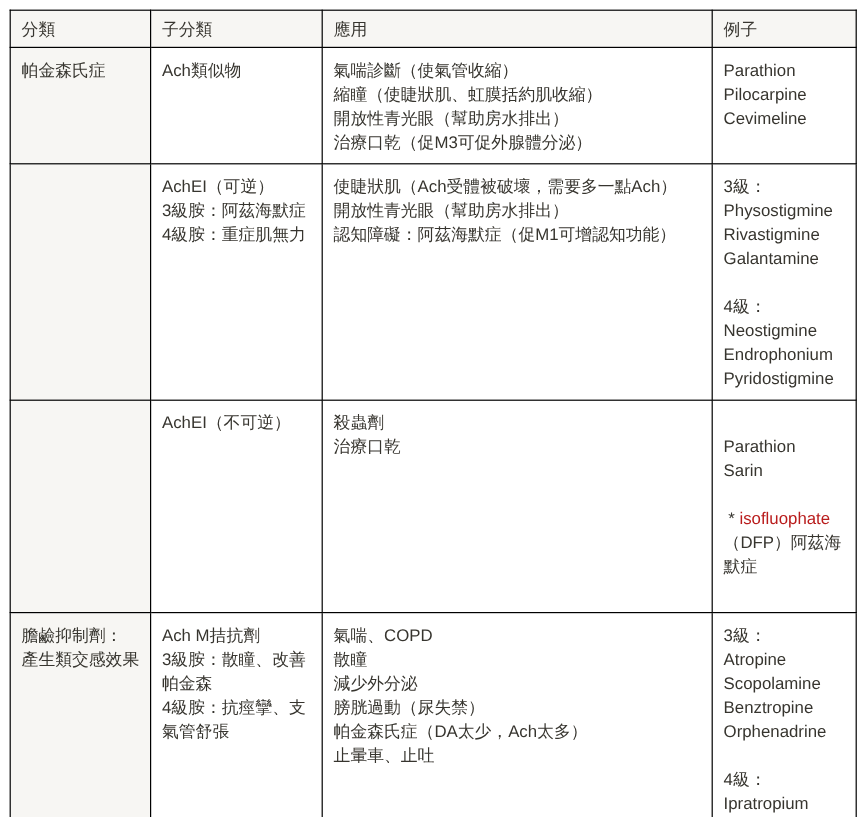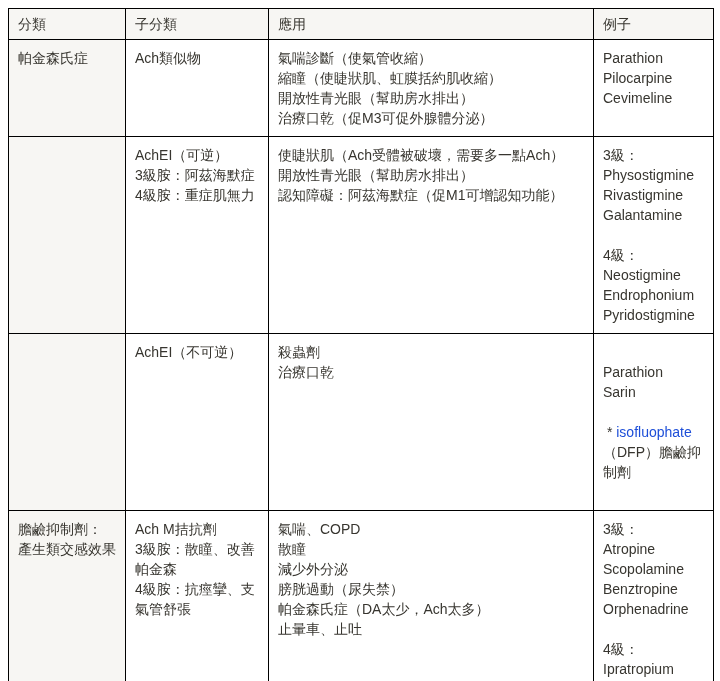--- a/index.html
+++ b/index.html
@@ -41,21 +41,21 @@
     white-space: pre-line;
     background: #ffffff;
   }
   .simple-table td.label-cell {
     background: #f7f6f3;
   }
   .note-line {
     white-space: pre-wrap;
   }
   .red-text {
-    color: #1d4ed8;
+    color: #b91c1c;
   }
 </style>
 </head>
 <body>
 
 <div class="page">
   <table class="simple-table">
     <colgroup>
       <col style="width:117px">
       <col style="width:143px">
@@ -101,21 +101,21 @@
 Pyridostigmine</td>
       </tr>
       <tr>
         <td class="label-cell"></td>
         <td>AchEI（不可逆）</td>
         <td>殺蟲劑
 治療口乾</td>
         <td>
           <div>Parathion
 Sarin</div>
-          <div class="note-line"><span> * </span><span class="red-text">isofluophate</span><span>（DFP）膽鹼抑制劑</span></div>
+          <div class="note-line"><span> * </span><span class="red-text">isofluophate</span><span>（DFP）阿茲海默症</span></div>
         </td>
       </tr>
       <tr>
         <td class="label-cell">膽鹼抑制劑：
 產生類交感效果</td>
         <td>Ach M拮抗劑
 3級胺：散瞳、改善帕金森
 4級胺：抗痙攣、支氣管舒張</td>
         <td>氣喘、COPD
 散瞳

